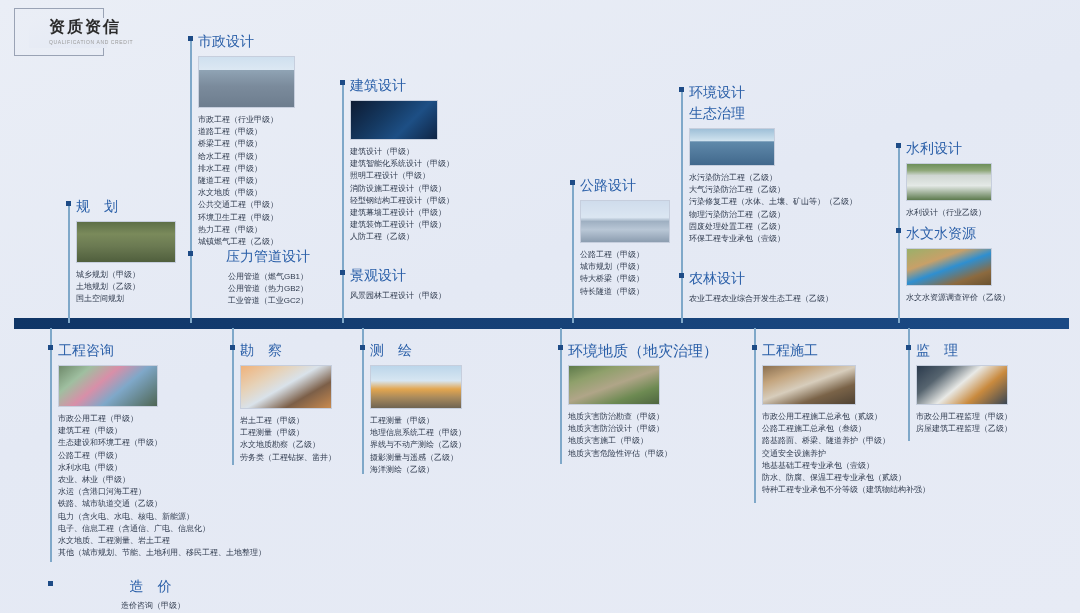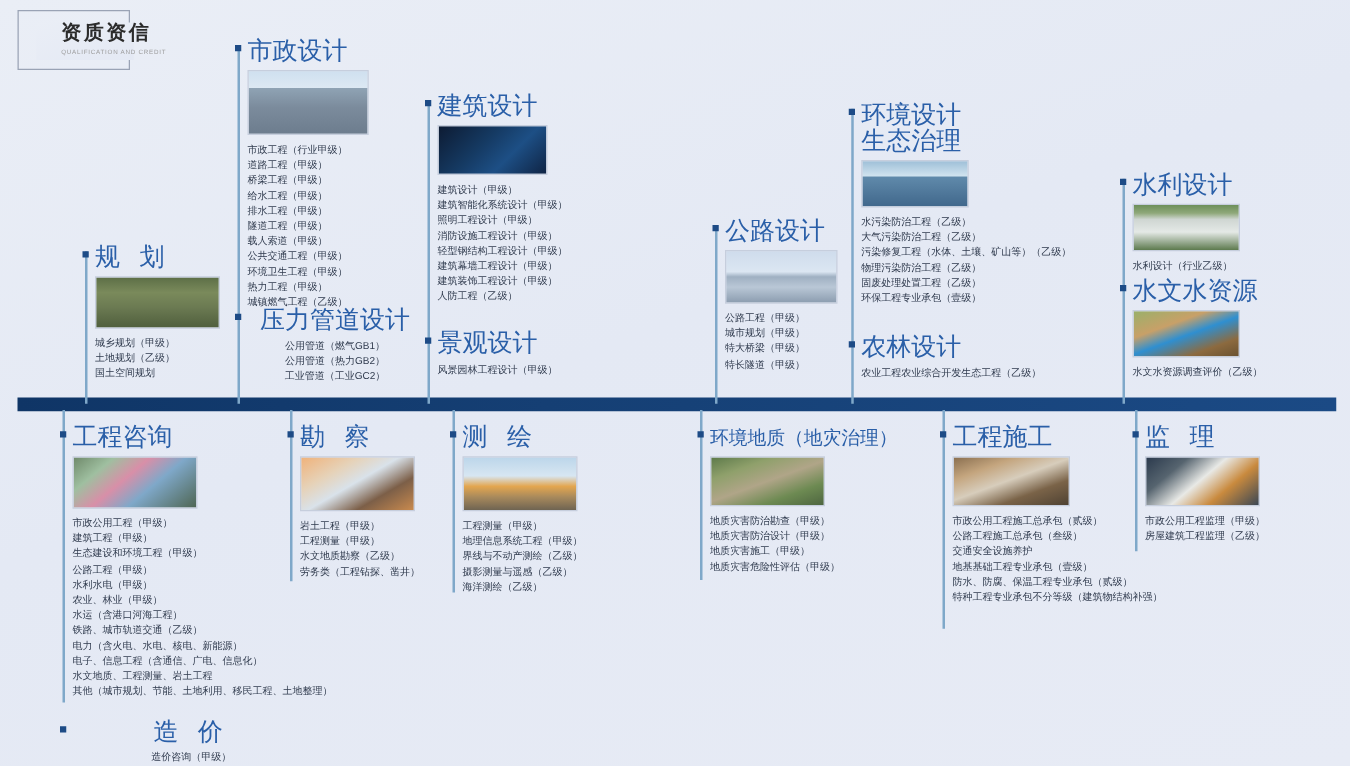--- a/index.html
+++ b/index.html
@@ -56,21 +56,21 @@
   .sec-rail {
     position: absolute; left: 2px; top: 5px;
     width: 1.5px; background: #7fa8c9;
   }
   .bullet {
     position: absolute; left: 0px; top: 5px;
     width: 5px; height: 5px; background: #1d4b86;
   }
   .sec-title {
     color: #2a5fa8;
-    font-size: 20px;
+    font-size: 14px;
     font-weight: normal;
     line-height: 21px;
     white-space: nowrap;
     font-family: "Liberation Sans", "DejaVu Sans", sans-serif;
   }
   .sec-title.sp { letter-spacing: 5px; }
   .sec-title.small { font-size: 15px; }
   .thumb {
     margin-top: 4px;
     border: 1px solid #c6cedd;
@@ -143,21 +143,21 @@
   <div class="bullet"></div>
   <div class="sec-title">市政设计</div>
   <div class="thumb th-road" style="width:97px;height:52px;"></div>
   <div class="items">
     <div class="item">市政工程（行业甲级）</div>
     <div class="item">道路工程（甲级）</div>
     <div class="item">桥梁工程（甲级）</div>
     <div class="item">给水工程（甲级）</div>
     <div class="item">排水工程（甲级）</div>
     <div class="item">隧道工程（甲级）</div>
-    <div class="item">载人索道（甲级）</div>
+    <div class="item">水文地质（甲级）</div>
     <div class="item">公共交通工程（甲级）</div>
     <div class="item">环境卫生工程（甲级）</div>
     <div class="item">热力工程（甲级）</div>
     <div class="item">城镇燃气工程（乙级）</div>
   </div>
 </div>
 
 <div class="section" style="left:188px; top:246px; width:150px;text-align:center;">
   <div class="bullet"></div>
   <div class="sec-title">压力管道设计</div>
@@ -319,20 +319,21 @@
 </div>
 
 <div class="section" style="left:752px; top:340px; width:230px;">
   <div class="sec-rail" style="top:-12px;height:175px;"></div>
   <div class="bullet"></div>
   <div class="sec-title">工程施工</div>
   <div class="thumb th-build" style="width:94px;height:40px;"></div>
   <div class="items">
     <div class="item">市政公用工程施工总承包（贰级）</div>
     <div class="item">公路工程施工总承包（叁级）</div>
+    <div class="item">路基路面、桥梁、隧道养护（甲级）</div>
     <div class="item">交通安全设施养护</div>
     <div class="item">地基基础工程专业承包（壹级）</div>
     <div class="item">防水、防腐、保温工程专业承包（贰级）</div>
     <div class="item">特种工程专业承包不分等级（建筑物结构补强）</div>
   </div>
 </div>
 
 <div class="section" style="left:906px; top:340px; width:170px;">
   <div class="sec-rail" style="top:-12px;height:113px;"></div>
   <div class="bullet"></div>

